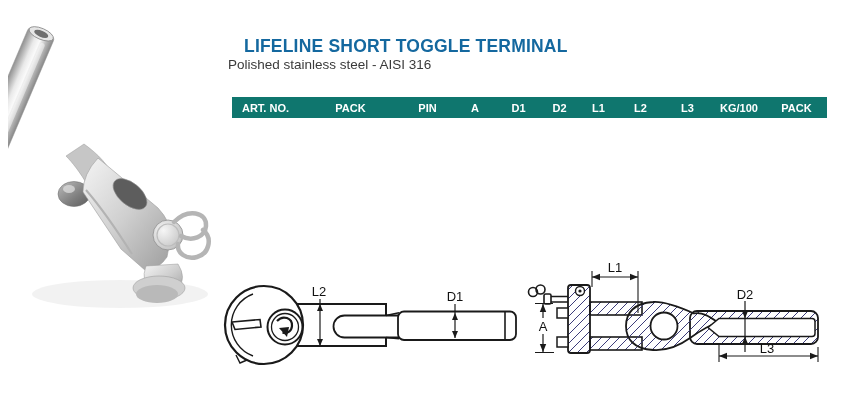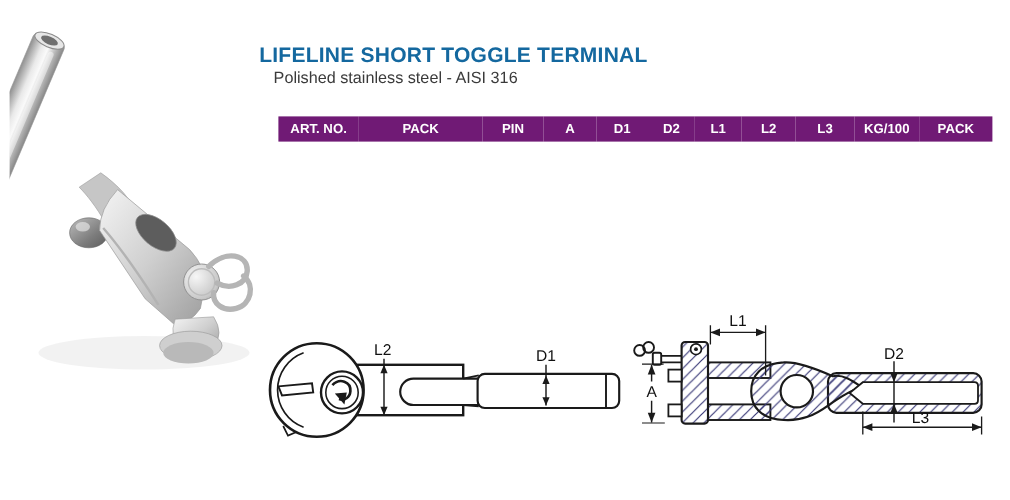--- a/index.html
+++ b/index.html
@@ -1,25 +1,25 @@
 <!DOCTYPE html>
 <html><head>
 <meta charset="utf-8">
 <style>
   html,body{margin:0;padding:0;background:#fff;}
   .stage{position:relative;width:842px;height:417px;background:#ffffff;overflow:hidden;
          font-family:"Liberation Sans",sans-serif;}
   
-  .title{position:absolute;left:216px;top:36px;font-size:17.5px;font-weight:800;
+  .title{position:absolute;left:244px;top:36px;font-size:17.5px;font-weight:800;
          color:#14689f;letter-spacing:.2px;}
   .subtitle{position:absolute;left:228px;top:57px;font-size:13.5px;color:#3a3a3a;}
   
   .spec-table{position:absolute;left:232px;top:97px;width:595px;border-collapse:collapse;
               table-layout:fixed;}
-  .spec-table th{background:#701a75;color:#ffffff;font-size:11px;font-weight:700;
+  .spec-table th{background:#0f766e;color:#ffffff;font-size:11px;font-weight:700;
                  height:17px;padding:2px;text-align:center;}
   .spec-table td{font-size:11.5px;color:#2e2e2e;text-align:center;height:17px;padding:1px 0;}
   .spec-table tr.stripe td{background:#e2e2e2;}
   .spec-table tbody tr{border-bottom:1px solid #ffffff;}
   
   .photo{position:absolute;left:8px;top:16px;}
   .draw-left{position:absolute;left:222px;top:258px;}
   .draw-right{position:absolute;left:522px;top:255px;}
   .dim{font-family:"Liberation Sans",sans-serif;font-size:13px;fill:#111111;}
 </style>

